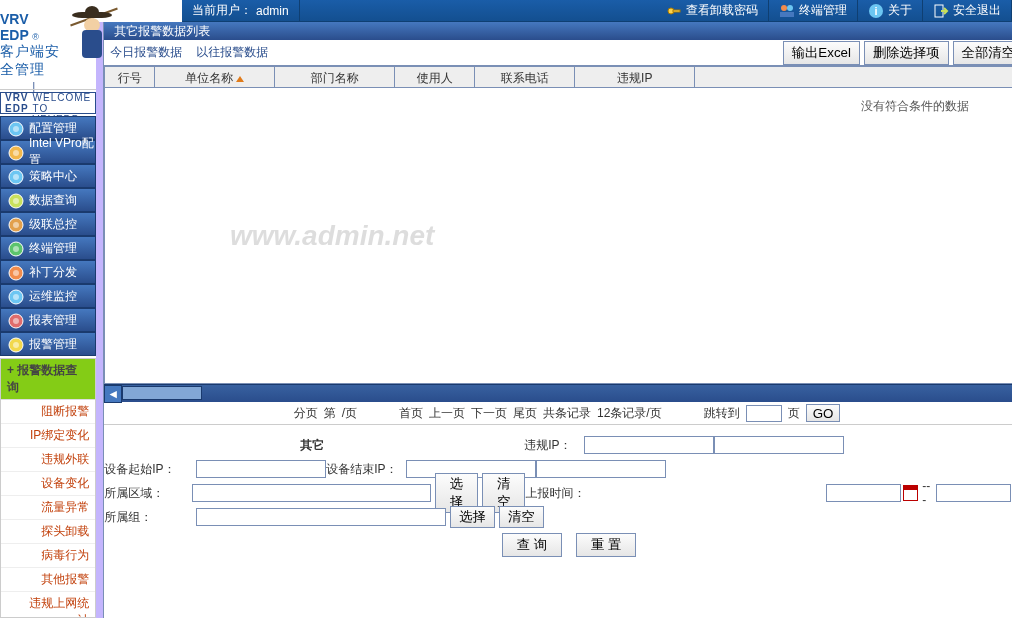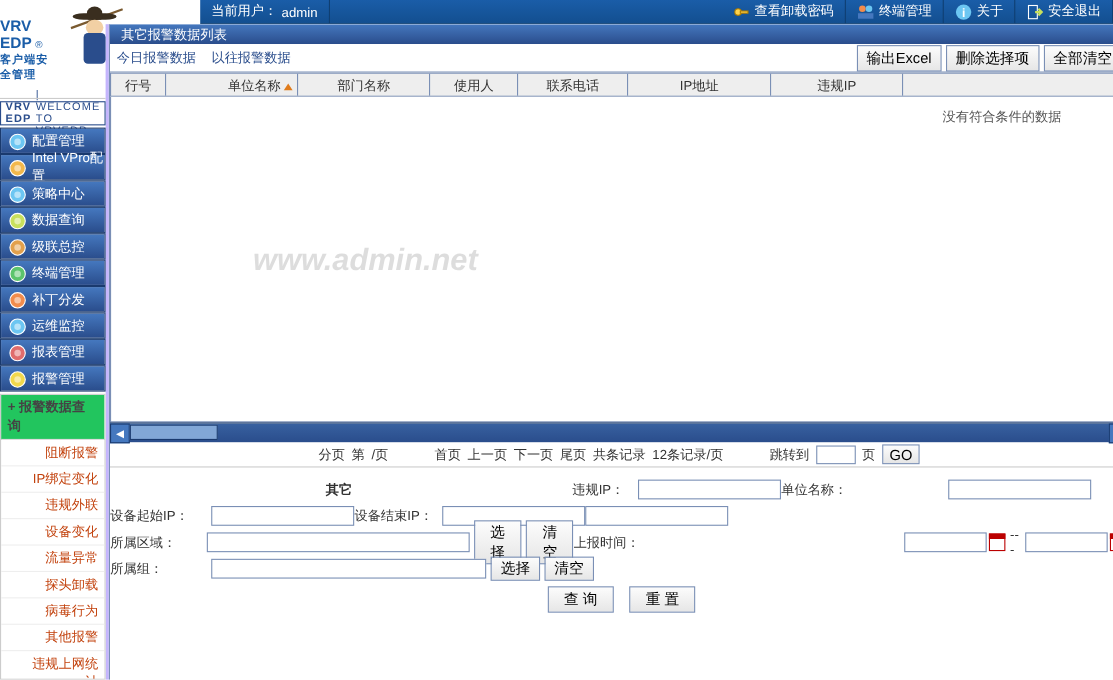--- a/index.html
+++ b/index.html
@@ -29,48 +29,48 @@
   padding: 0 10px;
   height: 100%;
   border-right: 1px solid #0f3f72;
   white-space: nowrap;
 }
 .header .spacer { flex: 1; border: none; }
 .header .btn { cursor: pointer; }
 .icon-sm { width: 16px; height: 16px; display: inline-block; }
 
 .layout { display: flex; height: calc(618px - 22px); }
-.sidebar { width: 182px; background: #fff; display: flex; flex-direction: column; border-right: 3px solid #c4b5fd; }
+.sidebar { width: 182px; background: #fff; display: flex; flex-direction: column; border-right: 7px solid #c4b5fd; }
 .main { flex: 1; display: flex; flex-direction: column; }
 .logo-area { height: 90px; display: flex; gap: 6px; align-items: center; justify-content: center; border-bottom: 1px solid #ccc; position: relative; margin-top:-22px; padding-top:0;}
 .logo-text { font-weight: bold; font-size: 14px; color: #1a5da8; }
 .logo-reg { font-size: 9px; color: #1a5da8; }
-.logo-sub { font-size: 10px; color: #1a5da8; letter-spacing: 1px; font-weight: bold; }
+.logo-sub { font-size: 14px; color: #1a5da8; letter-spacing: 1px; }
 .welcome-bar { background: #fff; border: 1px solid #2a4d8c; height: 22px; display: flex; align-items: center; font-size: 10px; color: #2a4d8c; letter-spacing: 1px; padding: 0 4px; margin: 2px 0; }
 .welcome-bar b { font-weight: bold; margin-right: 4px; }
 
 .nav-main { display: flex; flex-direction: column; gap: 0; }
 .nav-btn { height: 24px; background: linear-gradient(to bottom,#4578bf 0%,#2a4d8c 100%); color: #fff; border:1px solid #1a3a6e; display:flex; align-items:center; padding-left: 28px; position: relative; cursor: pointer; }
 .nav-btn .ico { position:absolute; left:6px; top:3px; width:18px; height:18px; }
 
 .nav-sub { background:#fff; border:1px solid #ccc; flex:1; overflow:hidden; margin-top:2px; }
-.nav-sub .group { background:#22c55e; font-weight:bold; color:#444; padding:3px 6px; border-bottom:1px solid #ddd; cursor: pointer; }
+.nav-sub .group { background:#84cc16; font-weight:bold; color:#444; padding:3px 6px; border-bottom:1px solid #ddd; cursor: pointer; }
 .nav-sub .item { padding:3px 6px 3px 18px; color:#c2410c; border-bottom:1px solid #eee; cursor:pointer;text-align:right; }
 
 .panel { background:#fff; display:flex; flex-direction:column; flex:1; overflow:hidden; border-left: 1px solid #7a8fb5;}
 .panel-title { background: linear-gradient(to bottom,#4578bf,#2a4d8c); color:#fff; height:18px; padding:2px 10px; display:flex; align-items:center; }
 .toolbar { height:26px; display:flex; align-items:center; border-bottom:1px solid #7a8fb5; padding:0 6px; gap:14px; }
 .toolbar .link { color:#2a4d8c; cursor:pointer; }
 .toolbar .right { margin-left:auto; display:flex; gap:4px; }
 .btn3d { border:1px solid #7a8fb5; background:linear-gradient(to bottom,#fcfcfc,#e6e6e6); padding:2px 8px; cursor:pointer; }
 
 .tbl-wrap { flex: 0 0 auto; display:flex; flex-direction:column; }
 .tbl-head { display:flex; border:1px solid #7a8fb5; height:22px; background:#eee; }
 .tbl-head .th { border-right:1px solid #7a8fb5; padding:3px 4px; text-align:center; }
-.th.c0{width:50px;} .th.c1{width:120px;text-align:right;} .th.c2{width:120px;} .th.c3{width:80px;} .th.c4{width:100px;} .th.c5{width:130px;} .th.c6{width:120px;} .th.c7{flex:1;}
+.th.c0{width:50px;} .th.c1{width:120px;} .th.c2{width:120px;} .th.c3{width:80px;} .th.c4{width:100px;} .th.c5{width:130px;} .th.c6{width:120px;} .th.c7{flex:1;}
 .tbl-body { height:296px; border:1px solid #7a8fb5; border-top:none; background:#fff; overflow:hidden; }
 .empty-msg { text-align:right; padding:10px 60px; color:#555; }
 .sort-caret { display:inline-block; width:0; height:0; border-left:4px solid transparent; border-right:4px solid transparent; border-bottom:6px solid #e07b1b; margin-left:3px; }
 .scroll-track { height:18px; background:linear-gradient(to bottom,#3861a0,#2a4d8c); display:flex; border-top:1px solid #1a3a6e; }
 .scroll-btn { width:18px; height:18px; background:#4578bf; border:1px solid #1a3a6e; display:flex; align-items:center; justify-content:center; color:#fff; cursor:pointer; }
 .scroll-thumb { background:#82a7d6; border:1px solid #1a3a6e; width:80px; height:14px; margin-top:1px;}
 .scroll-space { flex:1; }
 
 .pager { display:flex; align-items:center; gap:6px; padding:2px 10px; height:22px; justify-content:center; }
 .pager span { cursor:pointer; }
@@ -256,21 +256,20 @@
           <button class="btn3d">全部清空</button>
         </div>
       </div>
       <div class="tbl-wrap">
         <div class="tbl-head" id="tbl-head">
             <div class="th c0">行号</div>
             <div class="th c1">单位名称<span class="sort-caret"></span></div>
             <div class="th c2">部门名称</div>
             <div class="th c3">使用人</div>
             <div class="th c4">联系电话</div>
-            <div class="th c5">IP地址</div>
             <div class="th c6">违规IP</div>
             <div class="th c7"></div>
           </div>
         <div class="tbl-body">
           <div class="empty-msg">没有符合条件的数据</div>
         </div>
         <div class="scroll-track">
           <div class="scroll-btn">◄</div>
           <div class="scroll-thumb"></div>
           <div class="scroll-space"></div>
@@ -294,21 +293,20 @@
         <input type="text" style="">
         <span>页</span>
         <button class="go">GO</button>
       </div>
 
       <div class="form-area">
         <div class="form-row">
           <div class="form-lbl sect-title" style="width:420px;text-align:center;">其它</div>
           <div class="form-lbl" style="width:60px;">违规IP：</div>
           <input class="form-in" style="width: 130px;">
-          <div class="form-lbl" style="width:152px;">单位名称：</div>
           <input class="form-in" style="width: 130px;">
         </div>
         <div class="form-row">
           <div class="form-lbl" style="width:92px;">设备起始IP：</div>
           <input class="form-in" style="width: 130px;">
           <div class="form-lbl" style="width:80px;">设备结束IP：</div>
           <input class="form-in" style="width: 130px;">
           <input class="form-in" style="width: 130px;">
         </div>
         <div class="form-row">

